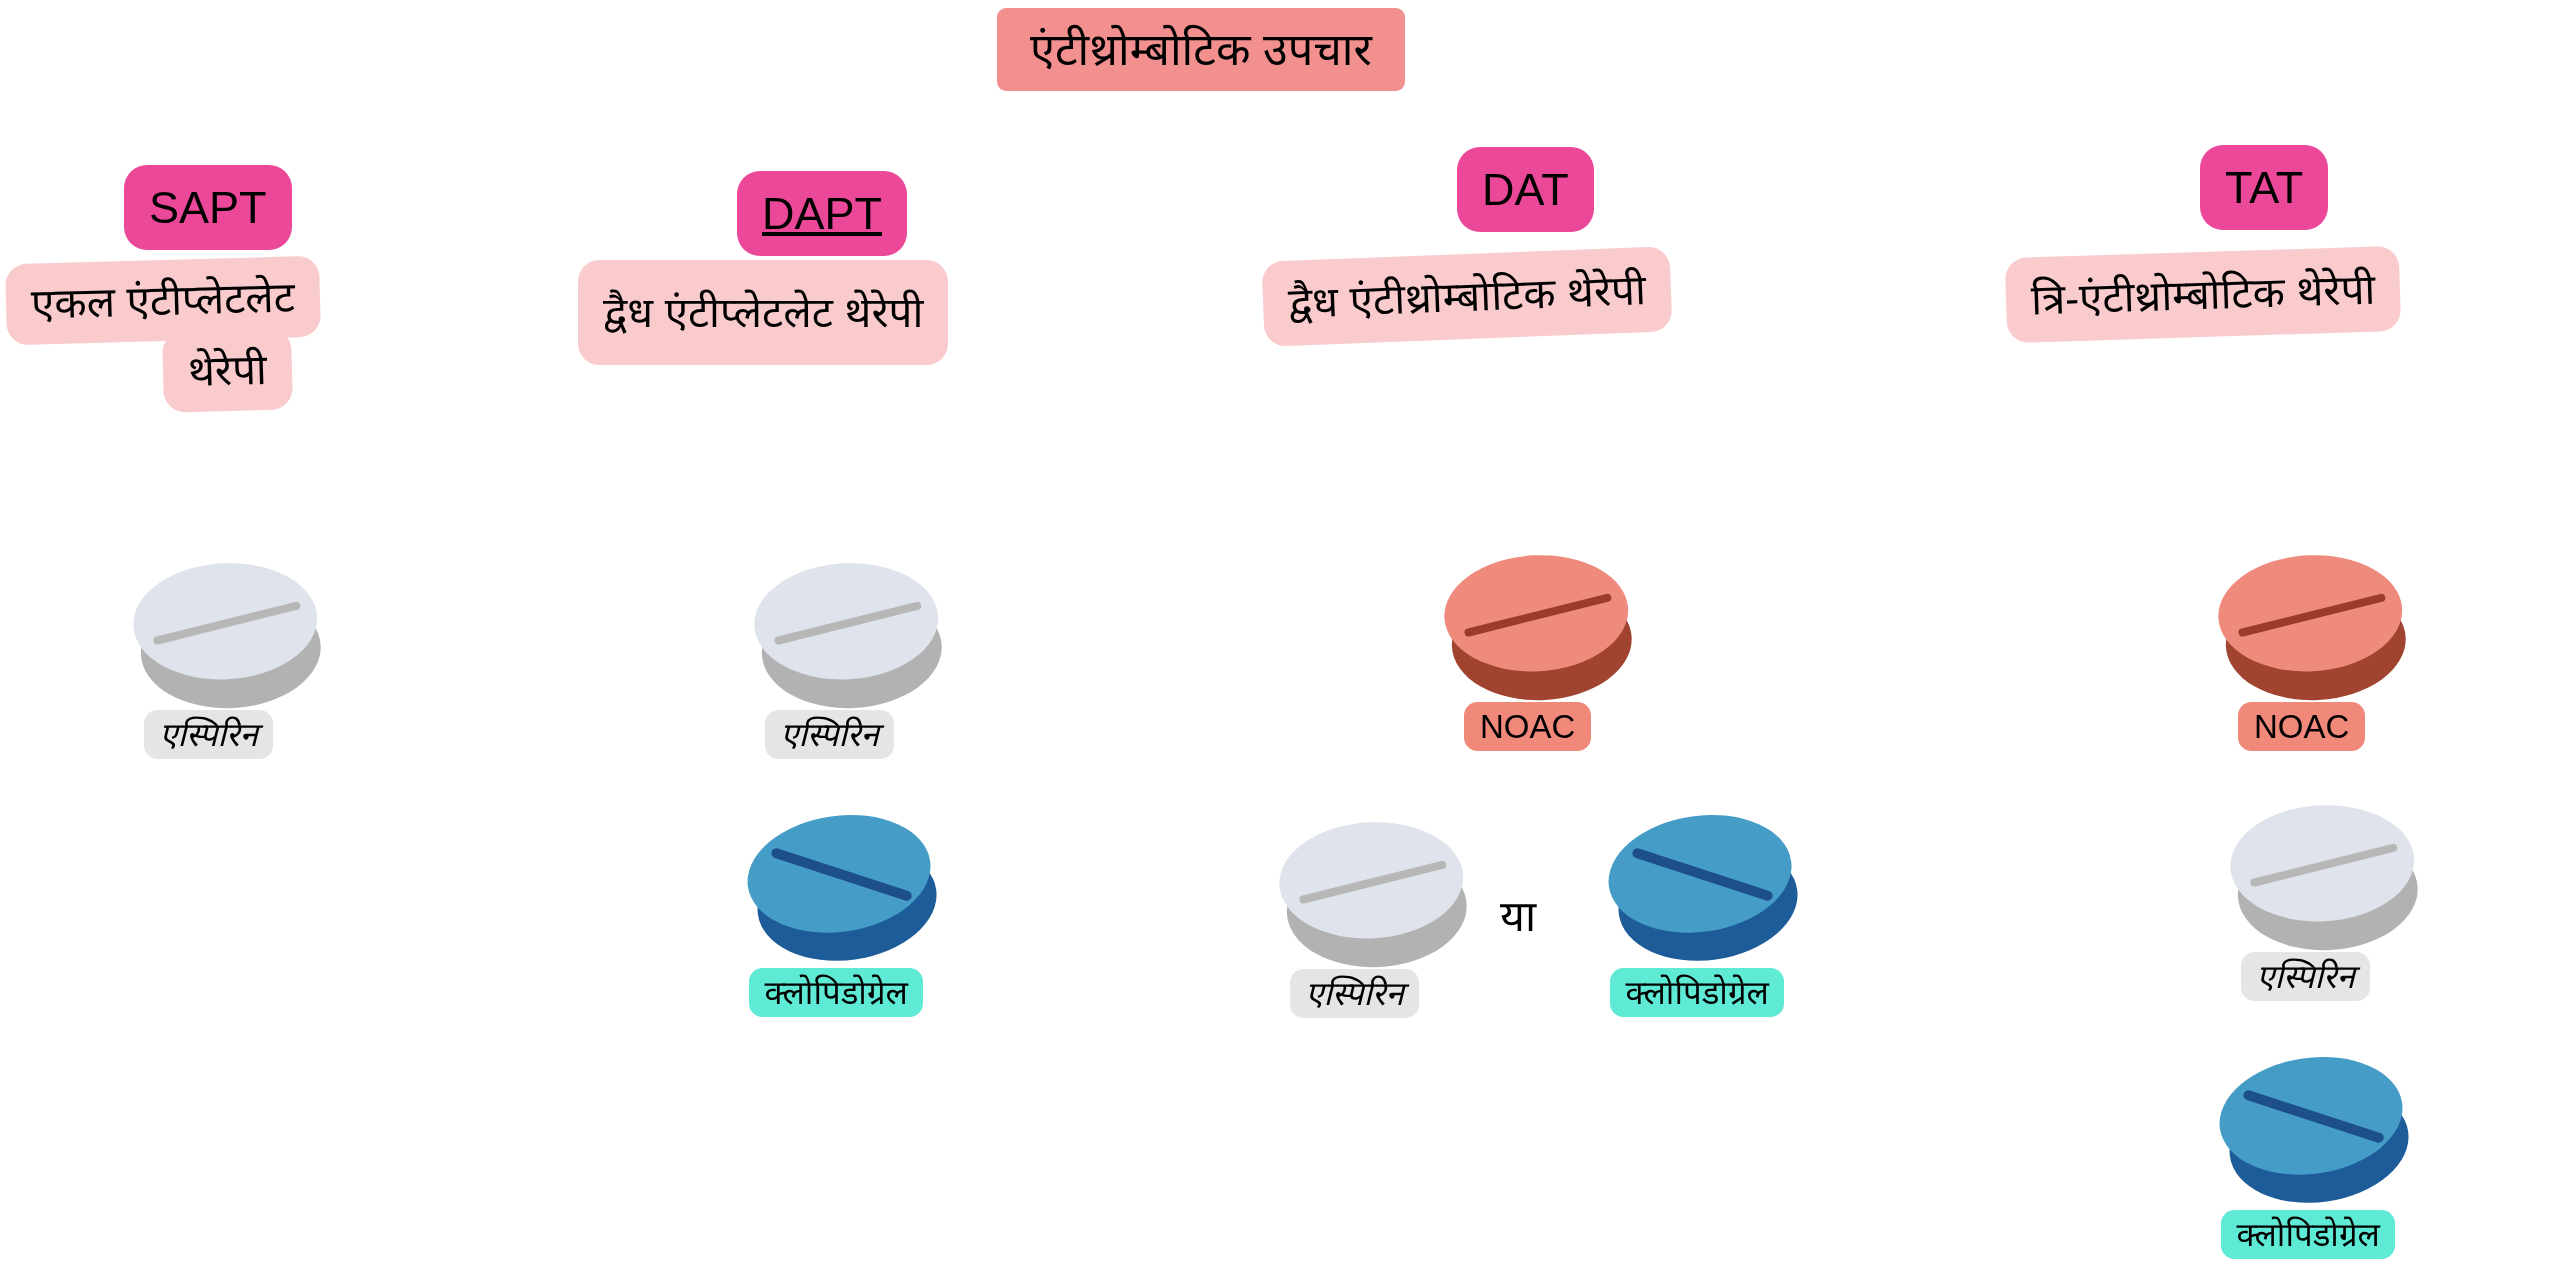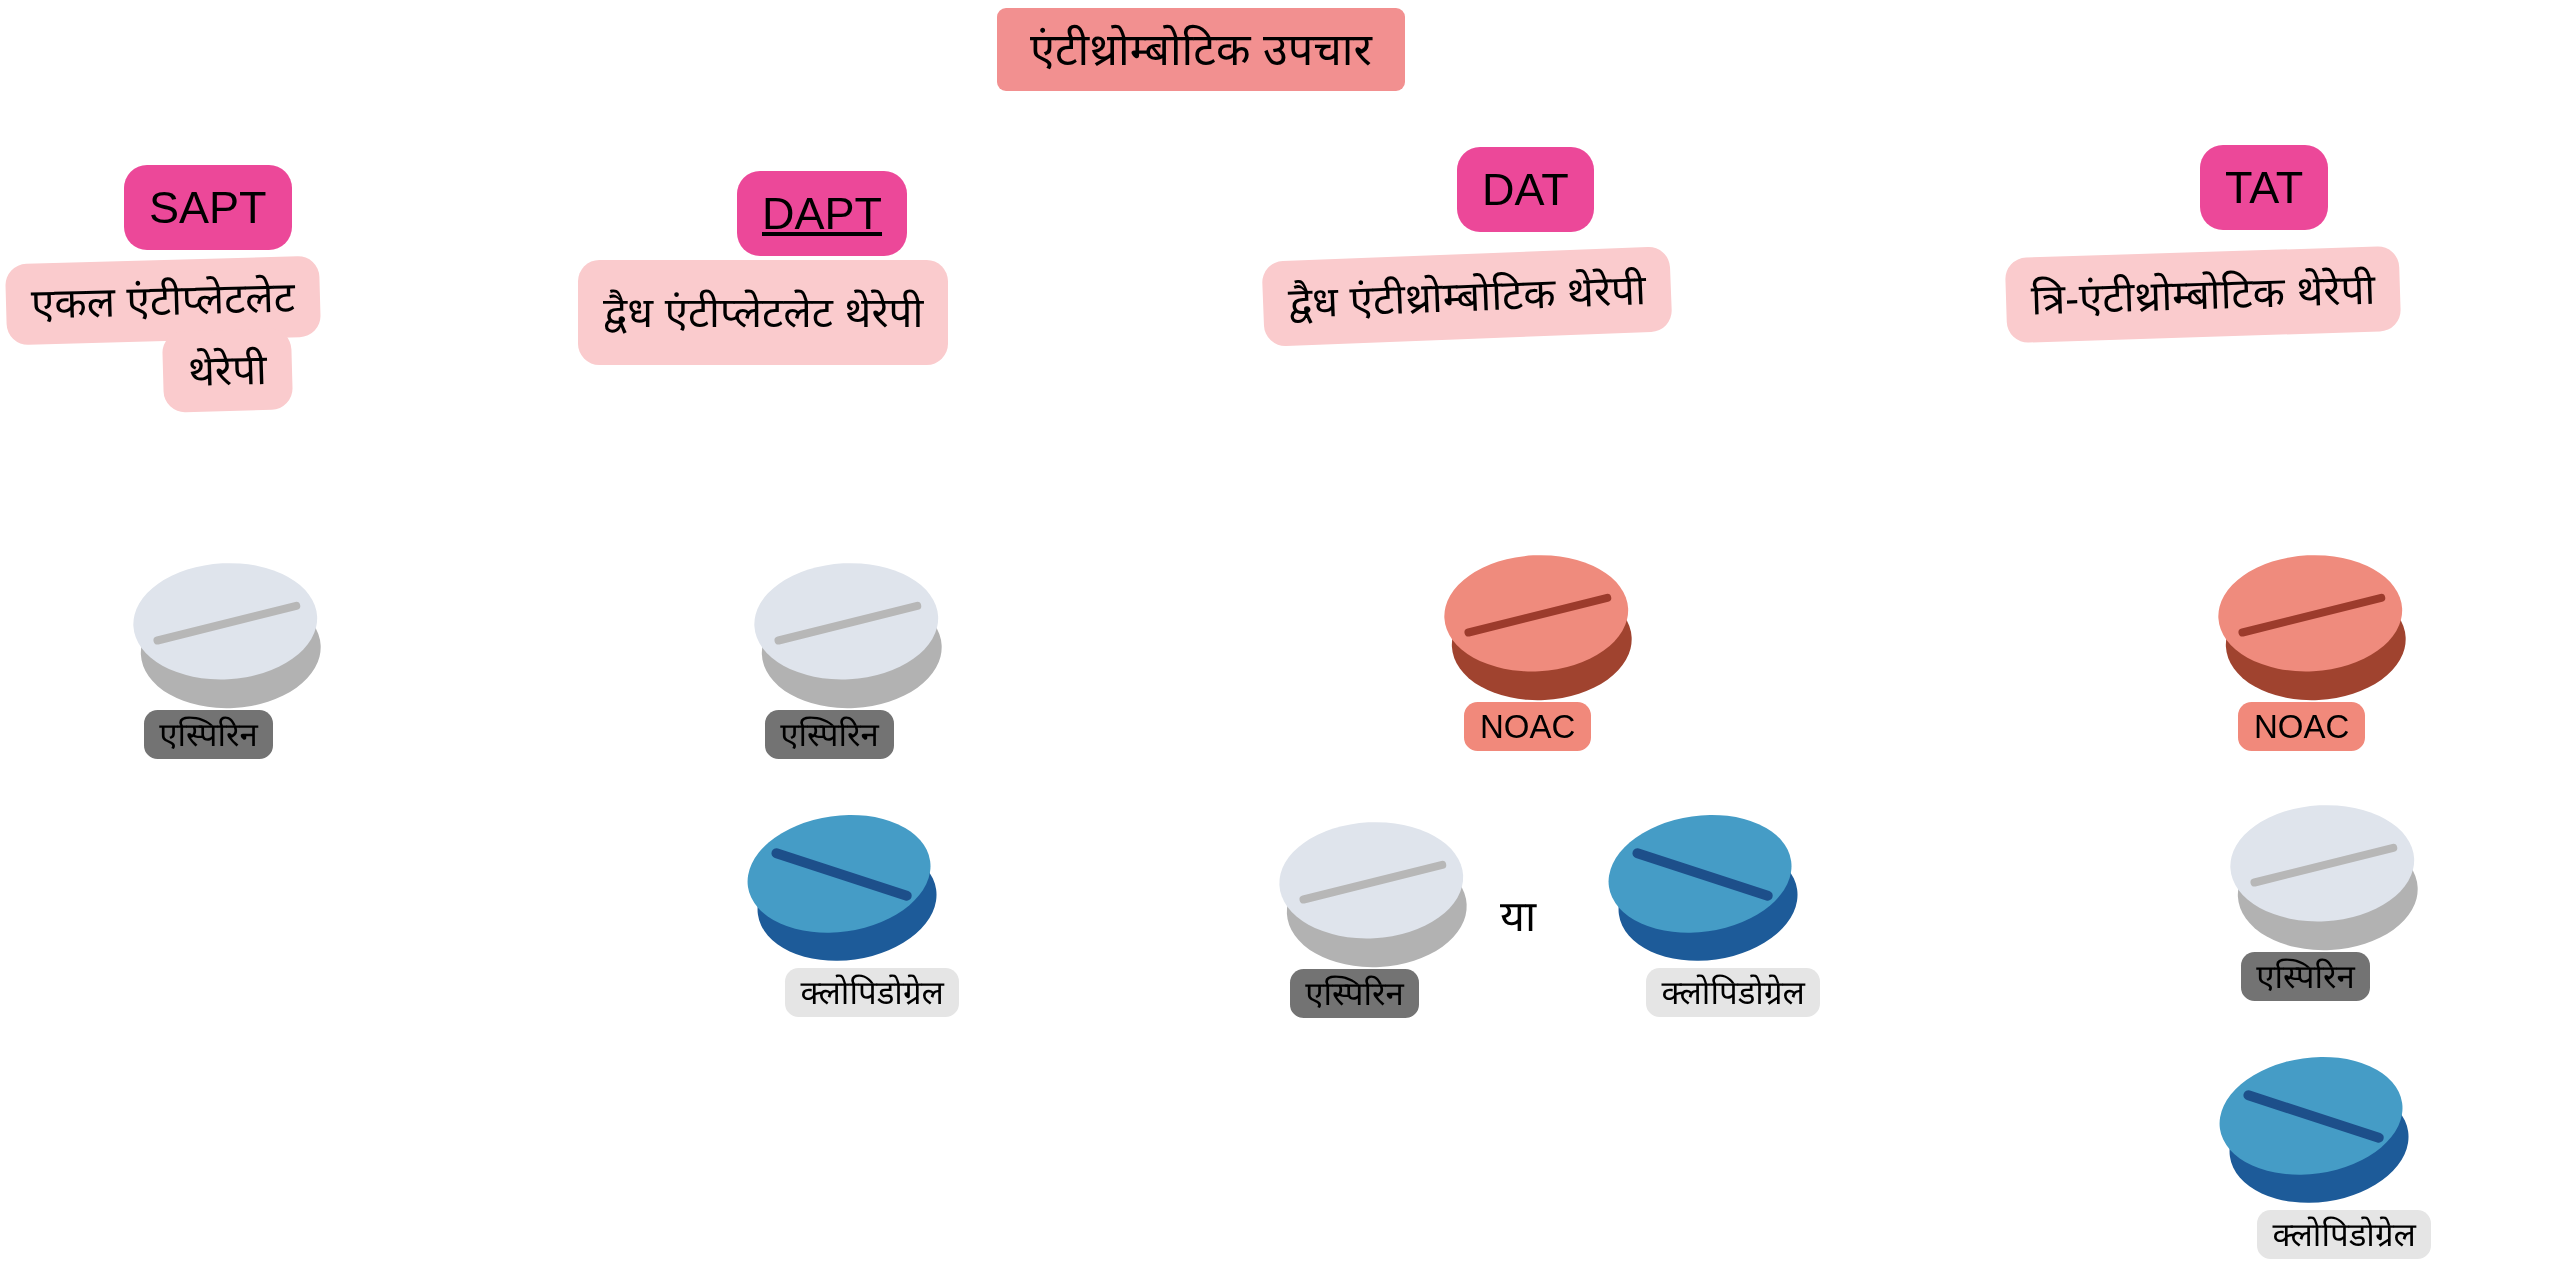--- a/index.html
+++ b/index.html
@@ -101,22 +101,22 @@
     display: flex;
     align-items: center;
     justify-content: center;
     white-space: nowrap;
     border-radius: 13.6px;
     font-size: 33px;
     padding: 7.8px 15.5px;
     line-height: 1.0;
     color: #000;
   }
-  .drug-label.aspirin-lbl { background: #737373; }
-  .drug-label.clopi-lbl   { background: #e5e5e5; margin-left: 36px; }
+  .drug-label.aspirin-lbl { background: #e5e5e5; font-style: italic; }
+  .drug-label.clopi-lbl   { background: #5eead4; }
   .drug-label.noac-lbl    { background: #f1897b; }
 
   .or-text {
     position: absolute;
     font-size: 43px;
     color: #000;
     white-space: nowrap;
   }
 </style>
 </head>

